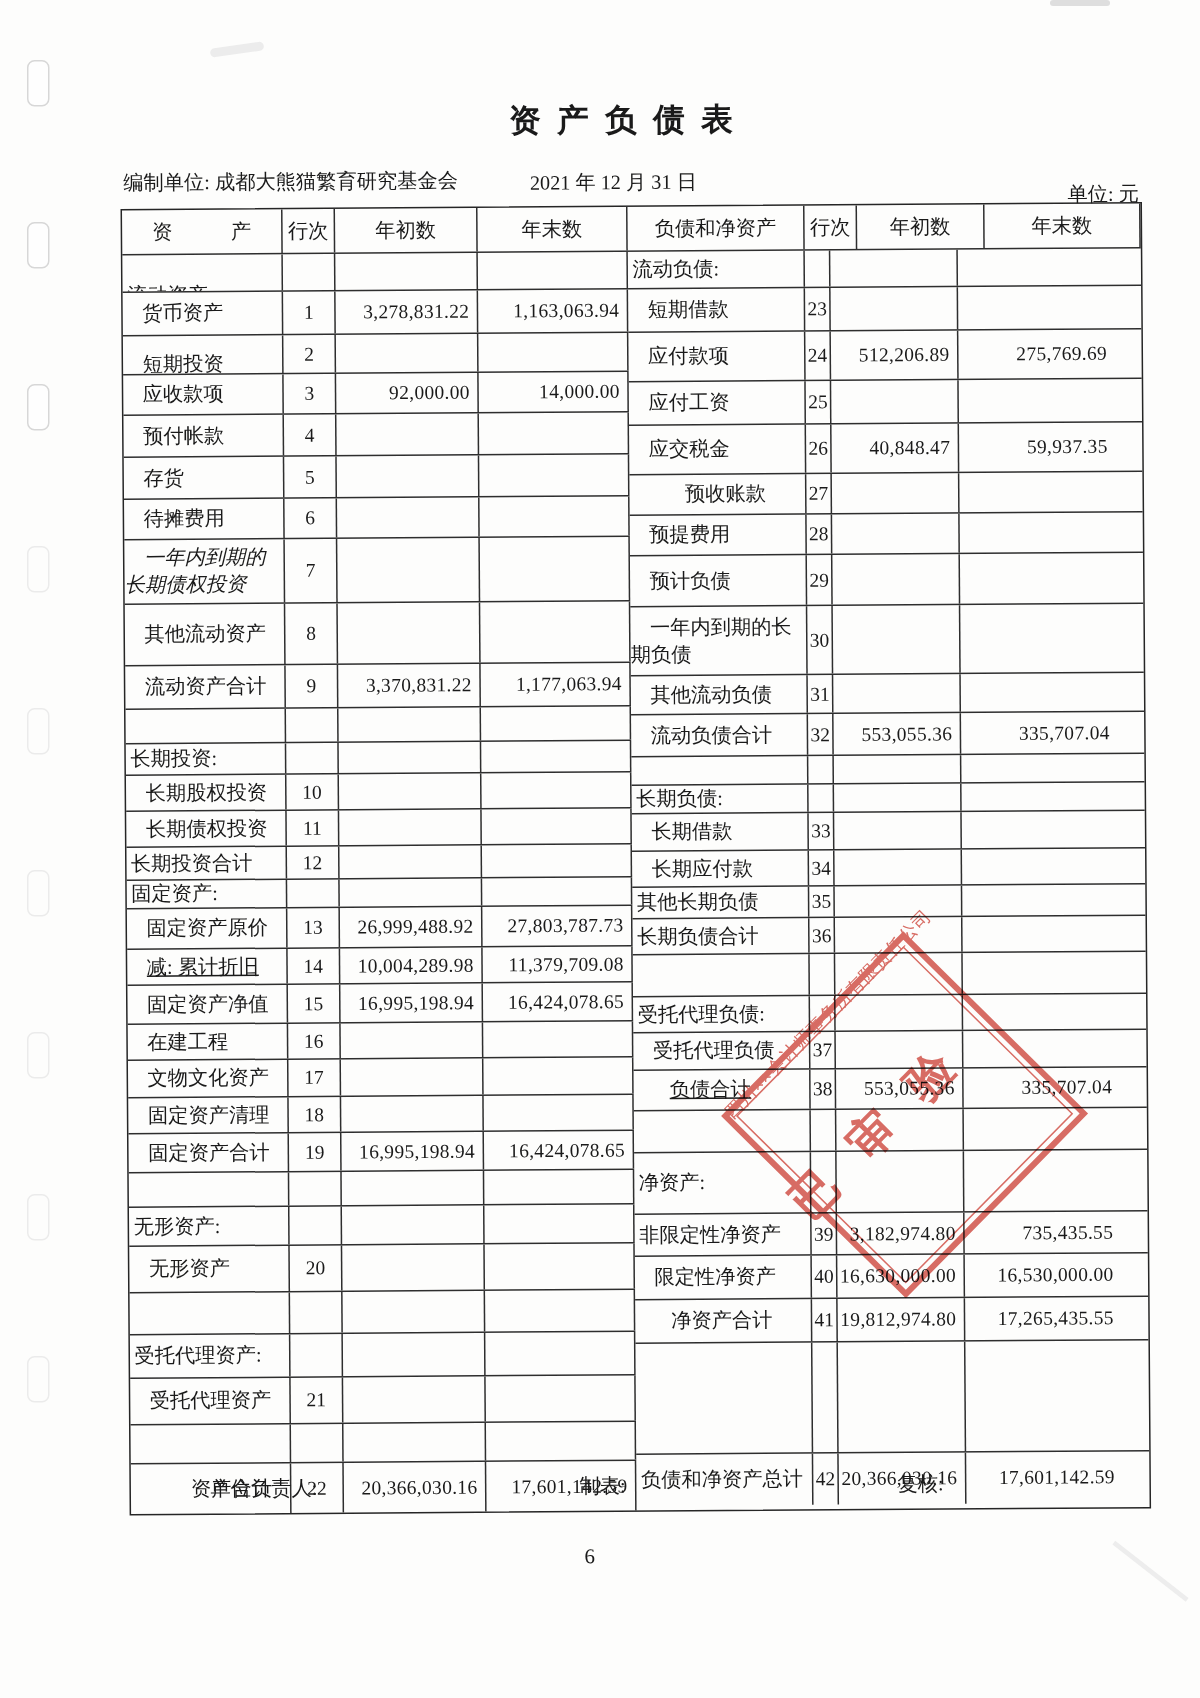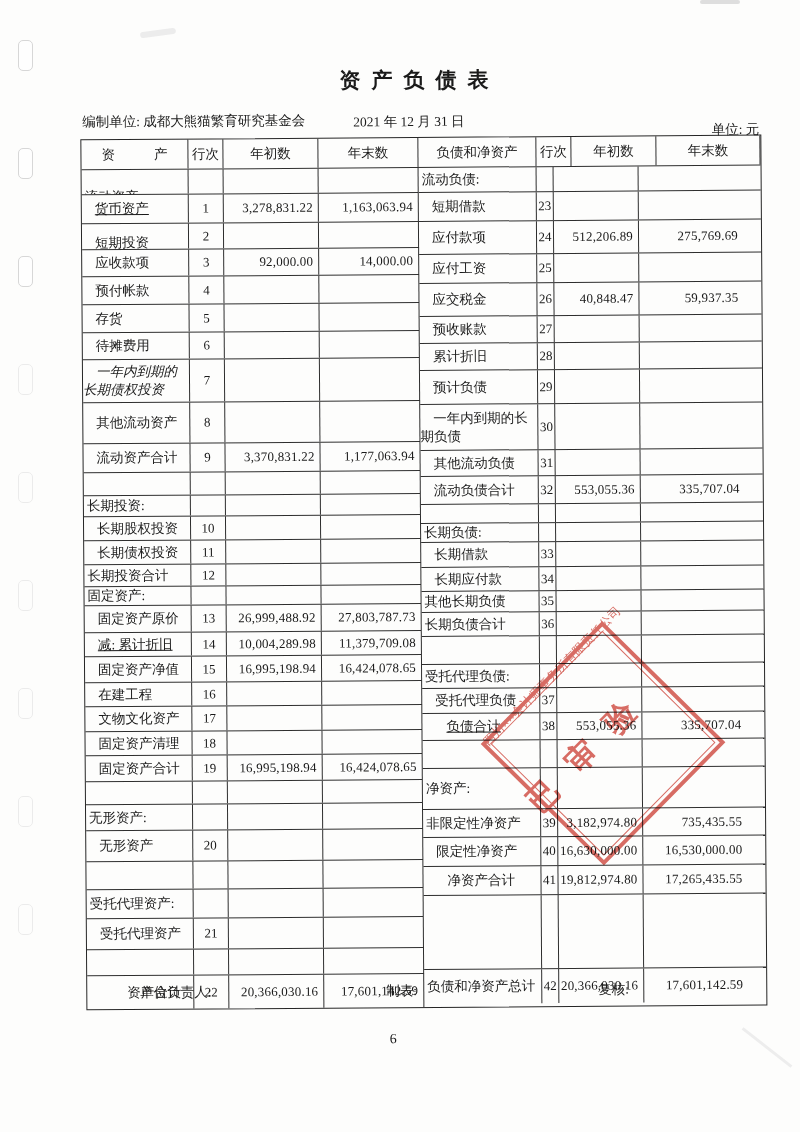--- a/index.html
+++ b/index.html
@@ -113,21 +113,21 @@
             </div>
             <div class="cell c-b">
               <span></span>
             </div>
             <div class="cell c-e">
               <span></span>
             </div>
           </div>
           <div class="trow" style="height: 28px;">
             <div class="cell c-label">
-              <span style="text-indent: 13px; text-decoration: underline;">货币资产</span>
+              <span style="text-indent: 13px;">货币资产</span>
             </div>
             <div class="cell c-line">
               <span>1</span>
             </div>
             <div class="cell c-b">
               <span>3,278,831.22</span>
             </div>
             <div class="cell c-e">
               <span>1,163,063.94</span>
             </div>
@@ -605,35 +605,35 @@
             </div>
             <div class="cell c-b">
               <span>40,848.47</span>
             </div>
             <div class="cell c-e">
               <span>59,937.35</span>
             </div>
           </div>
           <div class="trow" style="height: 26px;">
             <div class="cell c-label">
-              <span style="text-indent: 13px;">预收账款</span>
+              <span style="text-indent: 13px; text-align: center;">预收账款</span>
             </div>
             <div class="cell c-line">
               <span>27</span>
             </div>
             <div class="cell c-b">
               <span></span>
             </div>
             <div class="cell c-e">
               <span></span>
             </div>
           </div>
           <div class="trow" style="height: 26px;">
             <div class="cell c-label">
-              <span style="text-indent: 13px;">累计折旧</span>
+              <span style="text-indent: 13px;">预提费用</span>
             </div>
             <div class="cell c-line">
               <span>28</span>
             </div>
             <div class="cell c-b">
               <span></span>
             </div>
             <div class="cell c-e">
               <span></span>
             </div>

